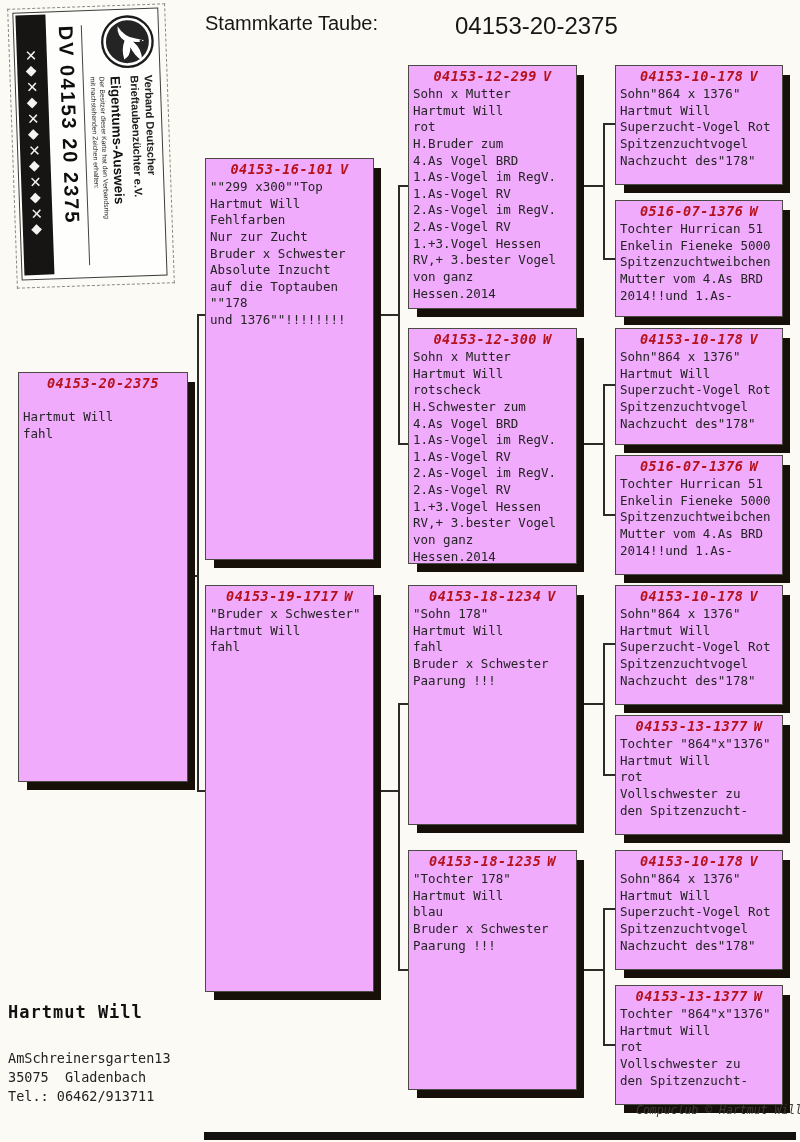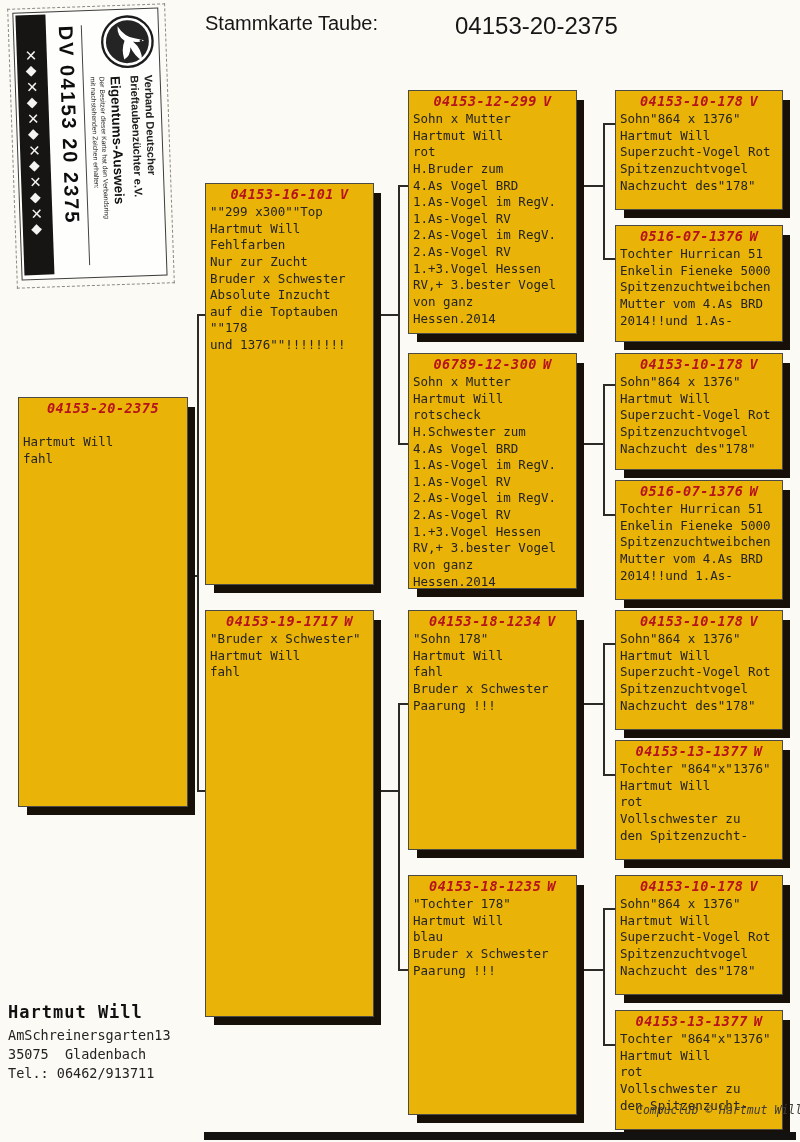--- a/index.html
+++ b/index.html
@@ -26,36 +26,36 @@
   .stamp-small{position:absolute;left:66px;top:54px;font-family:"Liberation Sans",sans-serif;
                font-size:6.8px;line-height:1.3;color:#222;white-space:pre-wrap;}
   .stamp-ring{position:absolute;left:14px;top:76px;width:240px;
               font-family:"Liberation Sans",sans-serif;font-size:20px;font-weight:bold;
               letter-spacing:2px;color:#0d0d0d;border-top:1px solid #444;padding-top:4px;}
   .stamp-band{position:absolute;left:2px;bottom:2px;width:260px;height:30px;background:#171513;
               color:#f4f4f2;font-size:18px;letter-spacing:5px;line-height:30px;text-align:center;
               overflow:hidden;white-space:nowrap;}
 
   
-  .pbox{position:absolute;background:#eab308;border:1.5px solid #4c4a46;
-        box-shadow:8px 9px 0 -1px #171009;margin-top:25px;}
+  .pbox{position:absolute;background:#f0abfc;border:1.5px solid #4c4a46;
+        box-shadow:8px 9px 0 -1px #171009;}
   .hdr{text-align:center;color:#b5121c;font-weight:bold;font-style:italic;
        font-size:13.5px;letter-spacing:0.5px;padding-top:2px;white-space:nowrap;}
   .sex{margin-left:6px;}
   .pbody{font-size:12.5px;line-height:1.33;color:#242424;padding:2px 10px 0 4px;
          white-space:pre-wrap;}
   .rootpad{padding-top:18px;}
 
   
   .cline{position:absolute;background:#2d2b28;}
 
   
   .owner-name{position:absolute;left:8px;top:1002px;font-weight:bold;font-size:17px;
               letter-spacing:1px;color:#111;}
-  .owner-lines{position:absolute;left:8px;top:1026px;font-size:13.5px;line-height:1.4;
+  .owner-lines{position:absolute;left:8px;top:1049px;font-size:13.5px;line-height:1.4;
                color:#232323;white-space:pre-wrap;}
   .credit{position:absolute;left:636px;top:1103px;font-size:11.5px;font-style:italic;
           color:#3d3a36;white-space:nowrap;}
   .bottom-bar{position:absolute;left:204px;top:1132px;width:592px;height:8px;background:#141210;}
 </style>
 </head>
 <body>
 
 <div id="page">
 
@@ -150,21 +150,21 @@
 1.As-Vogel im RegV.
 1.As-Vogel RV
 2.As-Vogel im RegV.
 2.As-Vogel RV
 1.+3.Vogel Hessen
 RV,+ 3.bester Vogel
 von ganz
 Hessen.2014</div>
   </div>
   <div class="pbox" style="left:408px;top:328px;width:167px;height:234px">
-    <div class="hdr"><span>06789-12-300</span><span class="sex">W</span></div>
+    <div class="hdr"><span>04153-12-300</span><span class="sex">W</span></div>
     <div class="pbody">Sohn x Mutter
 Hartmut Will
 rotscheck
 H.Schwester zum
 4.As Vogel BRD
 1.As-Vogel im RegV.
 1.As-Vogel RV
 2.As-Vogel im RegV.
 2.As-Vogel RV
 1.+3.Vogel Hessen

